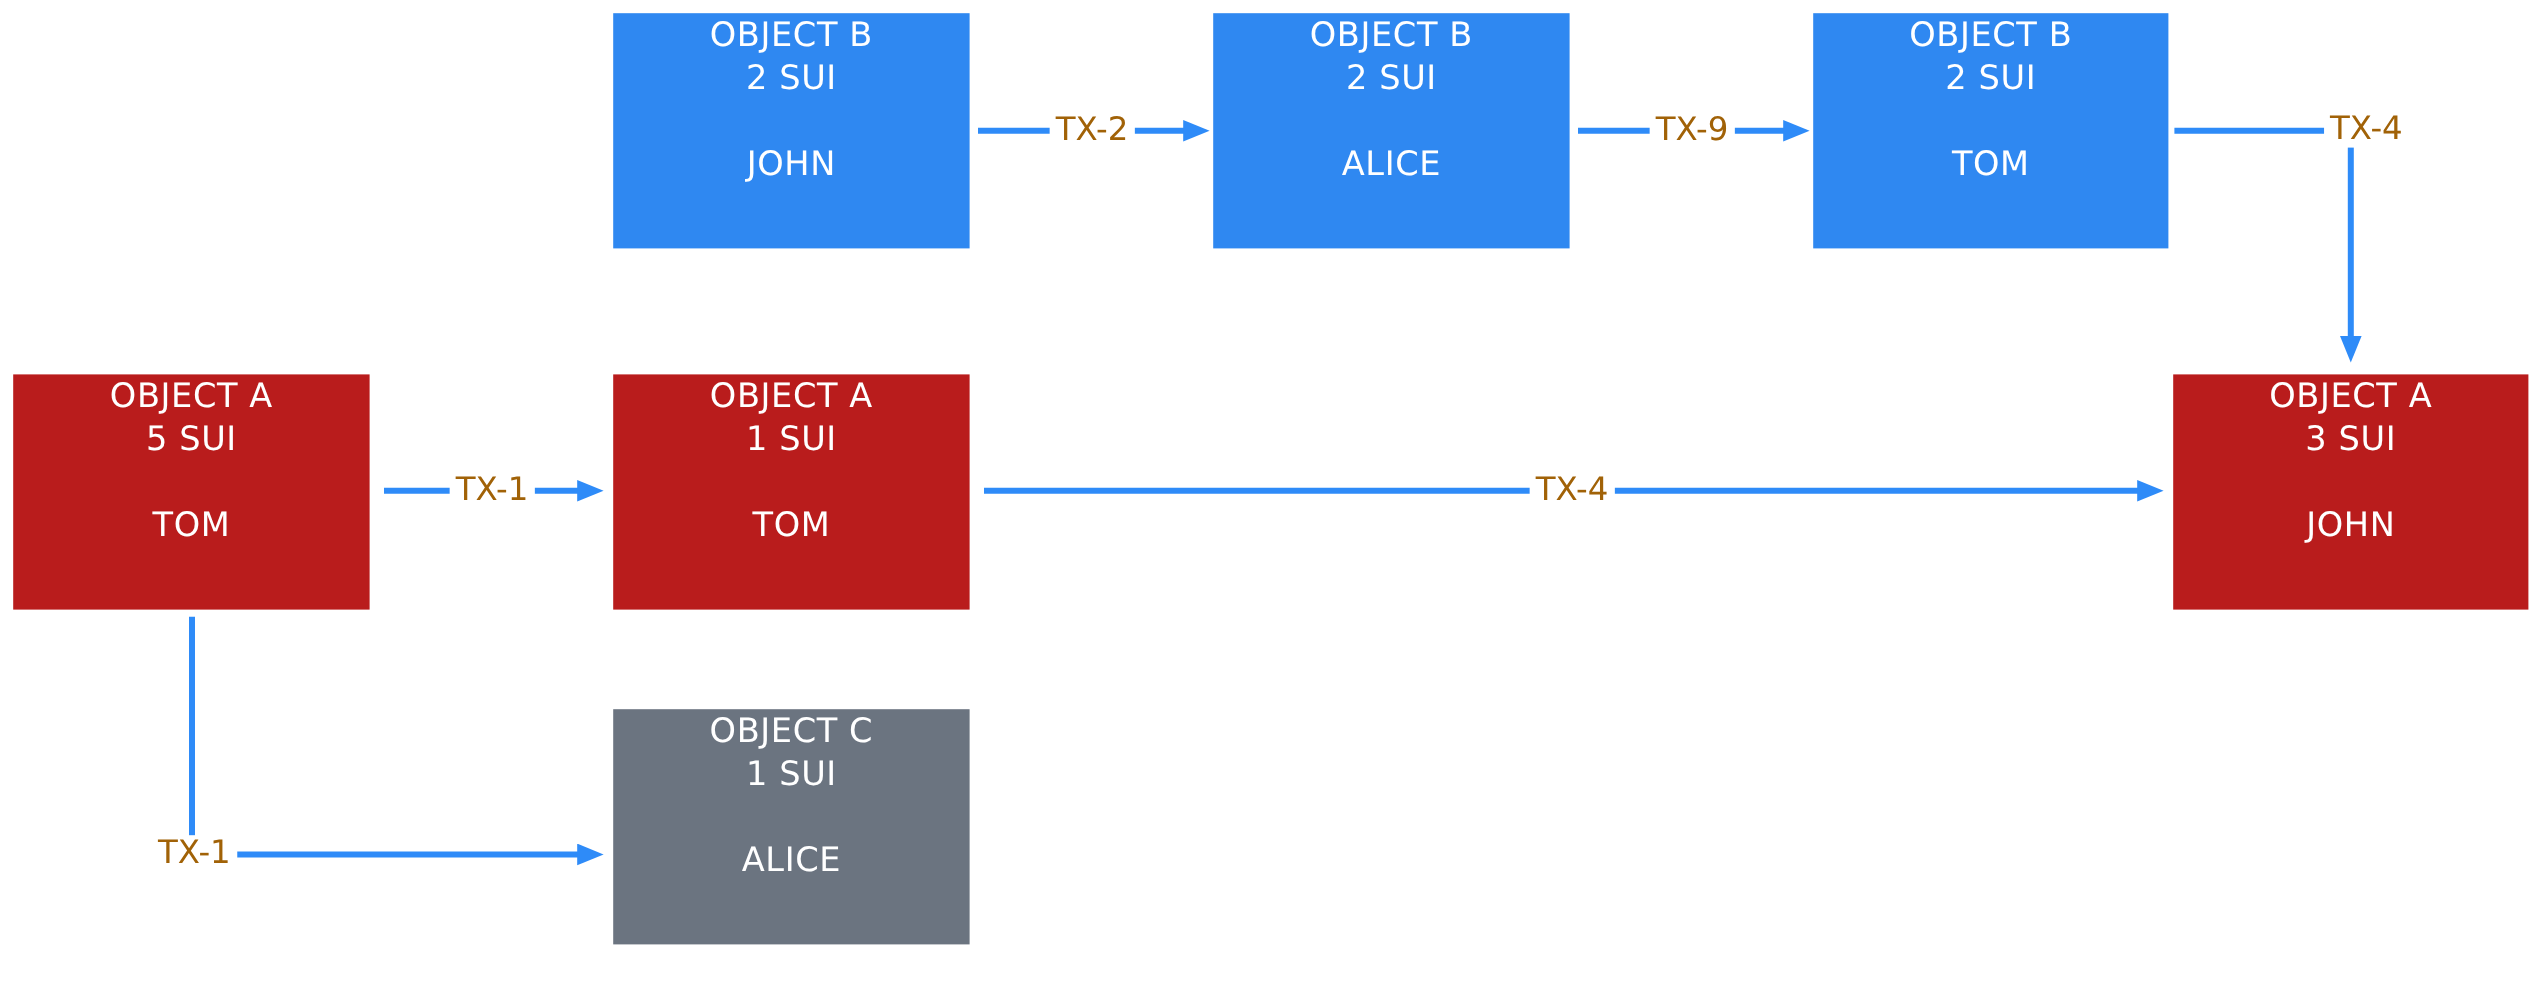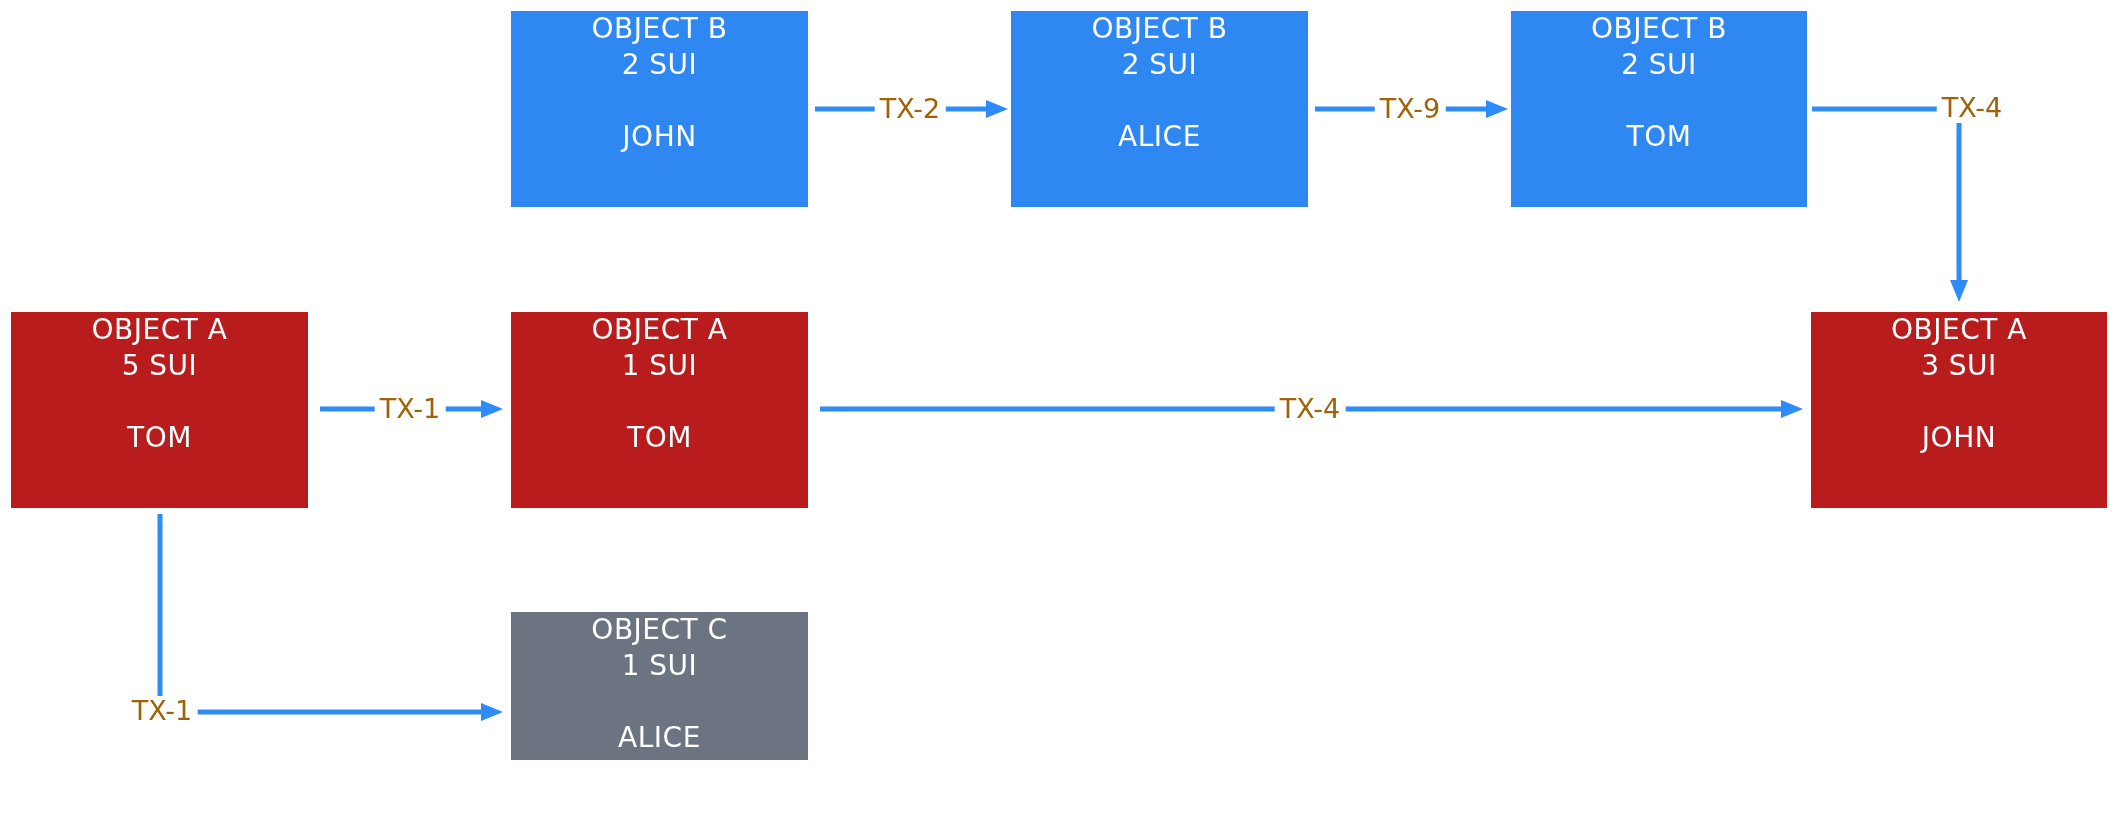--- a/index.html
+++ b/index.html
@@ -87,21 +87,21 @@
     <div class="ln">TOM</div>
   </div>
 
   <div class="node black" style="left:1811px;top:312px;width:296px;height:196px">
     <div class="ln">OBJECT A</div>
     <div class="ln">3 SUI</div>
     <div class="spacer"></div>
     <div class="ln">JOHN</div>
   </div>
 
-  <div class="node gray" style="left:511px;top:612px;width:297px;height:148px">
+  <div class="node gray" style="left:511px;top:591px;width:297px;height:196px">
     <div class="ln">OBJECT C</div>
     <div class="ln">1 SUI</div>
     <div class="spacer"></div>
     <div class="ln">ALICE</div>
   </div>
 
   <span class="edge-label" style="left:410px;top:409px">TX-1</span>
   <span class="edge-label" style="left:162px;top:711px">TX-1</span>
   <span class="edge-label" style="left:910px;top:109px">TX-2</span>
   <span class="edge-label" style="left:1410px;top:109px">TX-9</span>

